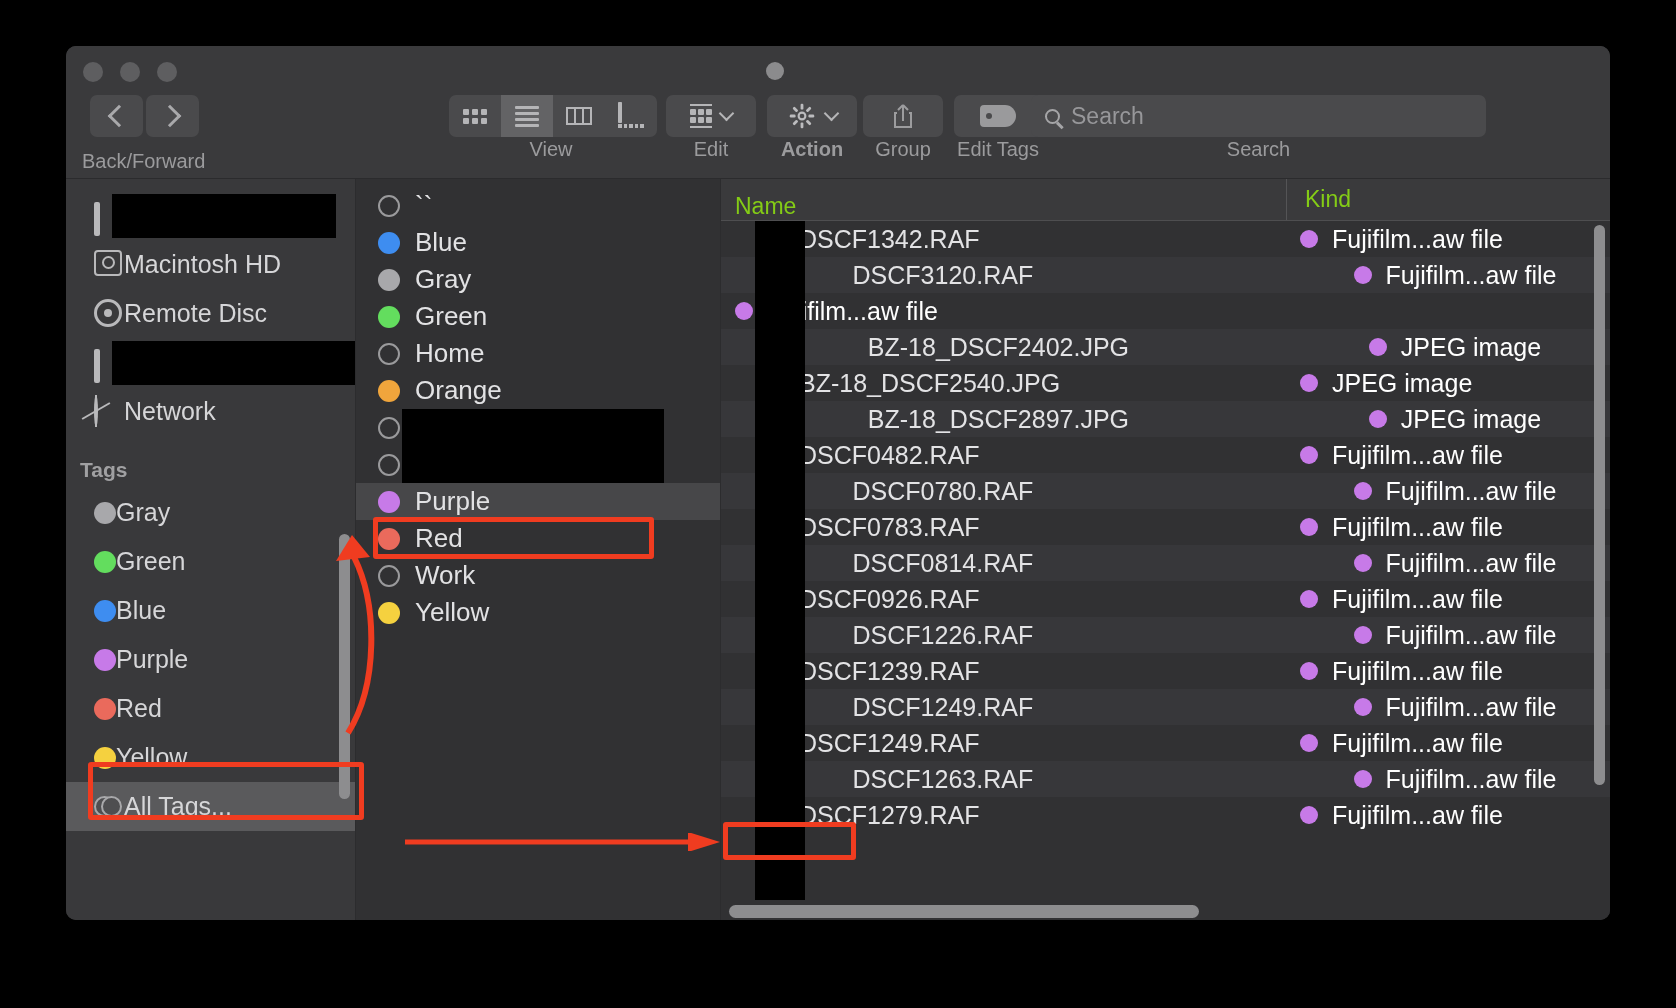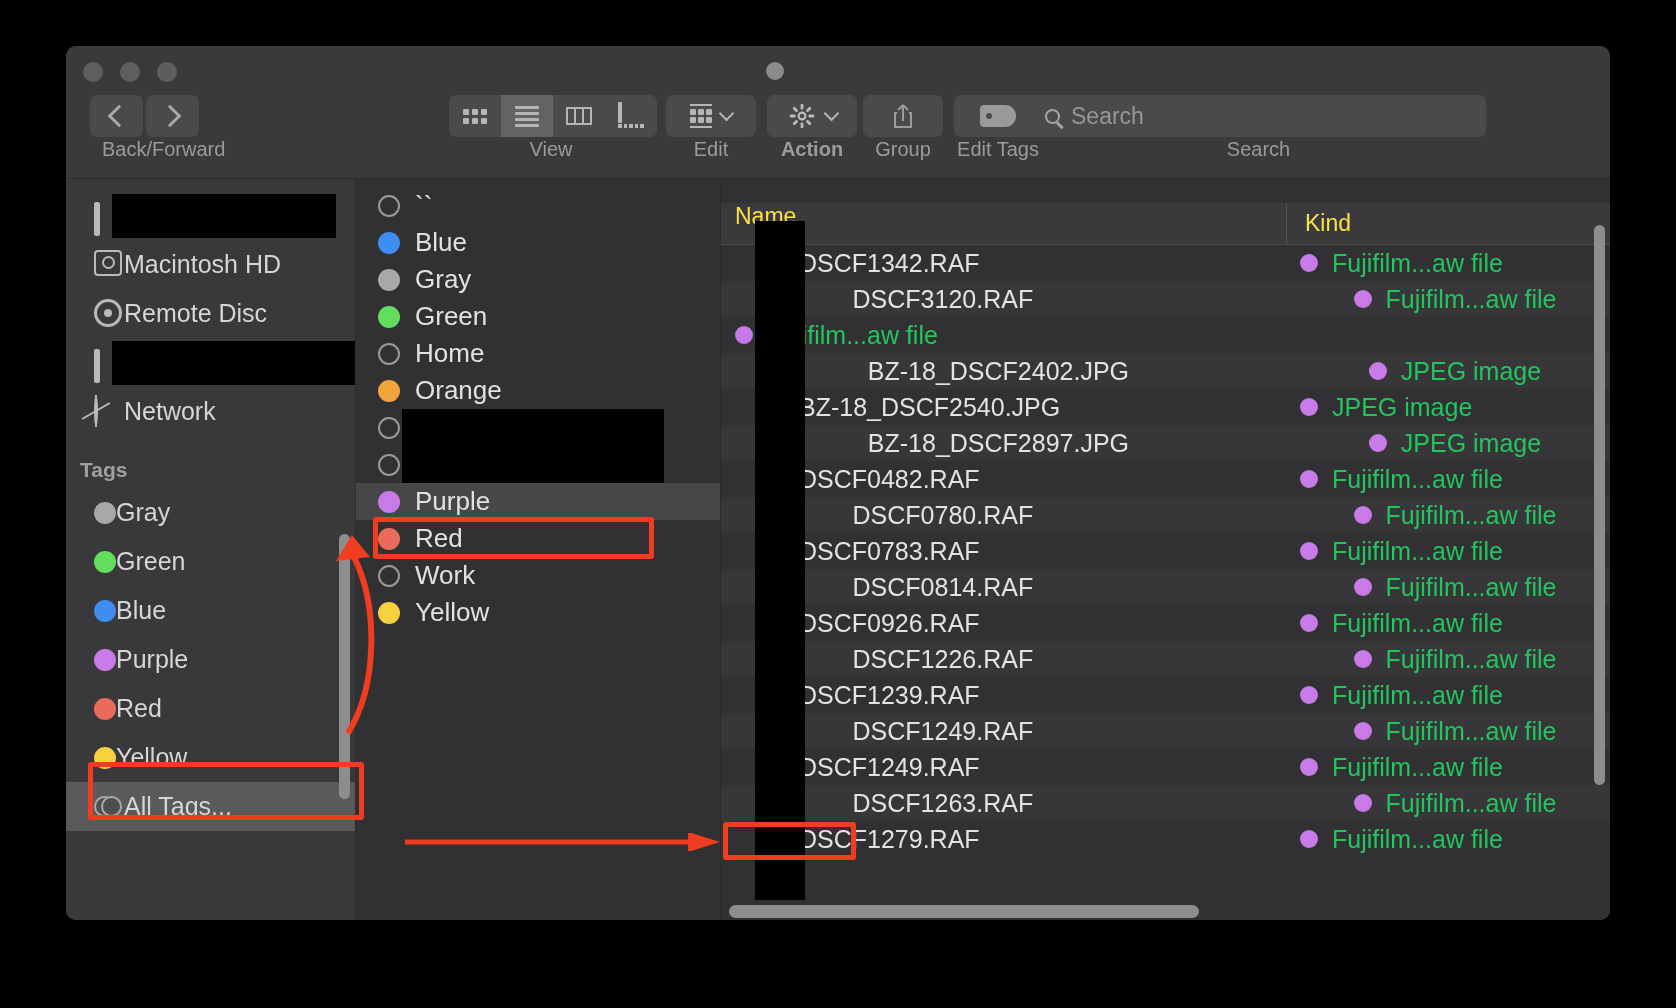--- a/index.html
+++ b/index.html
@@ -199,33 +199,33 @@
     height: 37px; display: flex; align-items: center;
     padding-left: 22px; gap: 15px; color: #e2e2e4; font-size: 26px;
     position: relative;
   }
   .tl-item.selected { background: #474749; }
   .tl-redacted { position: absolute; left: 46px; height: 37px; background: #000; }
 
   
   #filelist { flex: 1; background: #313133; position: relative; overflow: hidden; }
   #fl-header {
-    height: 42px; background: #3a3a3c; display: flex; align-items: flex-start;
-    border-bottom: 1px solid #4e4e50; color: #fde047; font-size: 23px; margin-top: 24px;
+    height: 42px; background: #3a3a3c; display: flex; align-items: flex-end;
+    border-bottom: 1px solid #4e4e50; color: #84cc16; font-size: 23px;
   }
   #fl-header .col-name { width: 565px; padding-left: 14px; }
   #fl-header .col-kind { padding-left: 18px; border-left: 1px solid #545456; height: 100%; display: flex; align-items: center; }
   .fl-row {
     height: 36px; display: flex; align-items: center;
     color: #e3e3e5; font-size: 25px;
   }
   .fl-row.alt { background: #37373a; justify-content: center; }
   .fl-row .c-name { width: 565px; padding-left: 78px; }
   .fl-row .c-dot { width: 46px; display: flex; justify-content: center; }
-  .fl-row .c-kind { color: #22c55e; }
+  .fl-row .c-kind { color: #ffffff; }
   .pdot { width: 18px; height: 18px; border-radius: 50%; background: #c77ae8; }
 
   #fl-redact {
     position: absolute; left: 34px; top: 42px; width: 50px; bottom: 20px; background: #000;
   }
   #fl-scrollbar {
     position: absolute; right: 5px; top: 46px;
     width: 11px; height: 560px; background: #8d8d8f; border-radius: 6px;
   }
   #fl-hscroll {
@@ -258,21 +258,21 @@
     <div class="sheet-dot"></div>
 
     <div class="tb-group" id="nav-group">
       <div class="seg-btn">
         <span class="chev left"></span>
       </div>
       <div class="seg-btn">
         <span class="chev right"></span>
       </div>
     </div>
-    <div class="tb-label" style="left:36px;width:112px;">Back/Forward</div>
+    <div class="tb-label" style="left:16px;width:112px;margin-top:12px;">Back/Forward</div>
 
     <div class="tb-group" id="view-group">
       <div class="vseg">
         <span class="icons-glyph">
           <i></i>
             <i></i>
             <i></i>
             <i></i>
             <i></i>
             <i></i>

